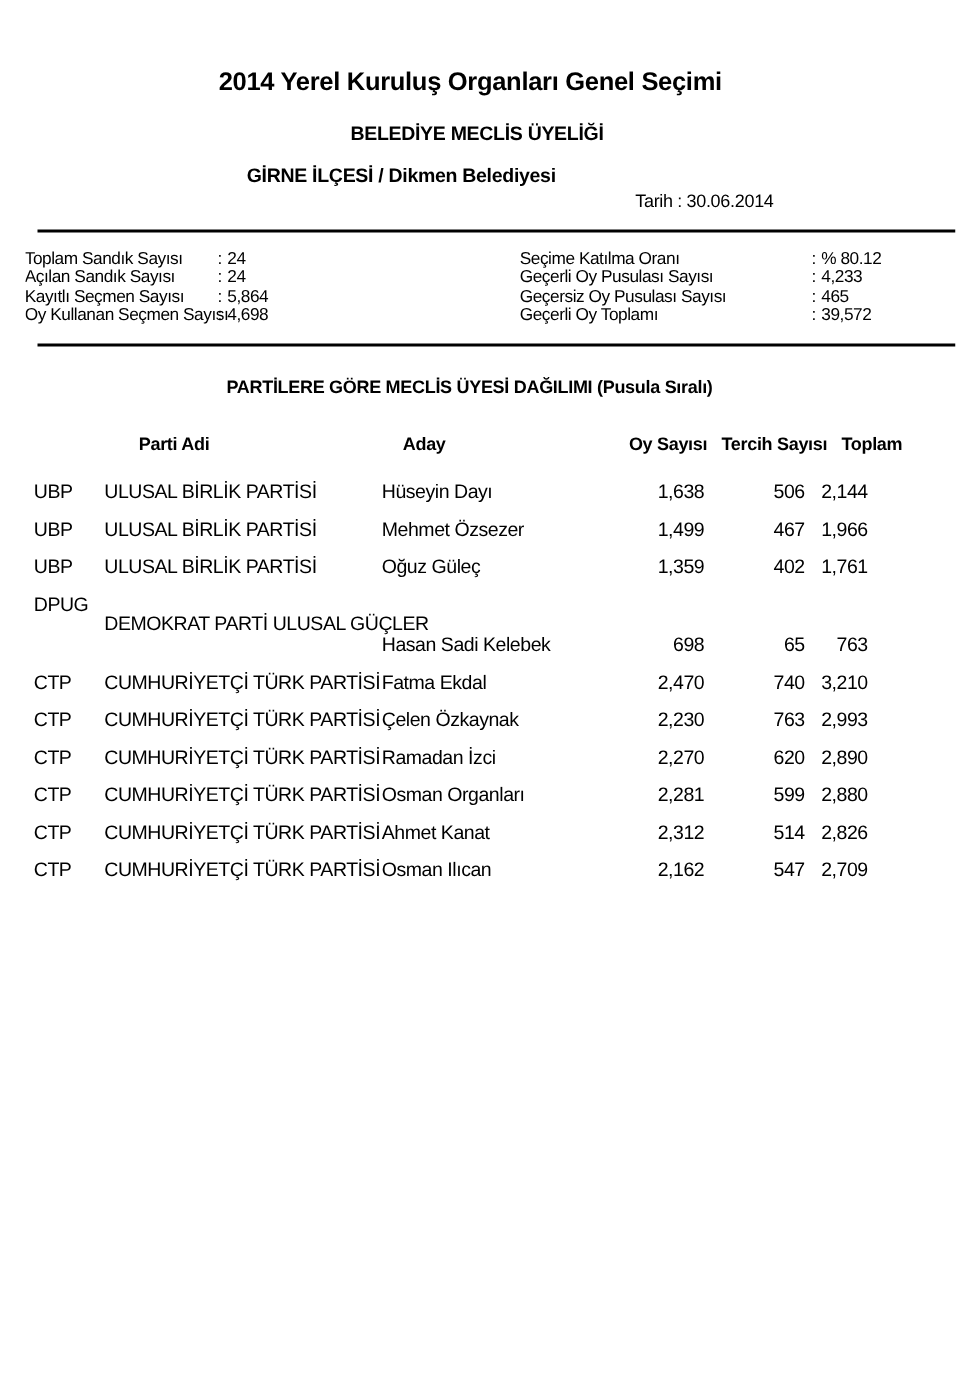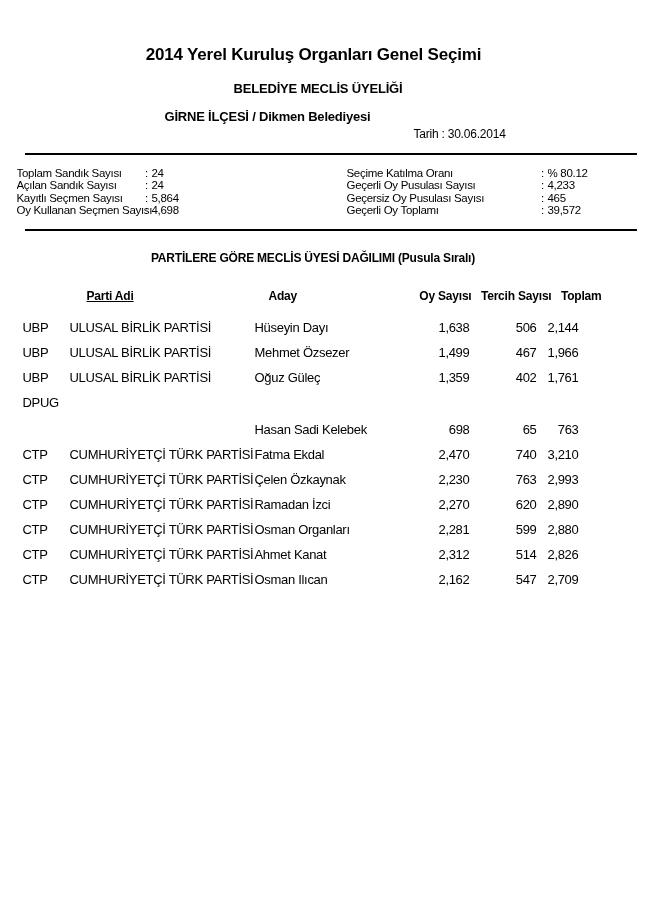--- a/index.html
+++ b/index.html
@@ -8,42 +8,42 @@
     background:#ffffff; color:#000000;
     font-family:"Liberation Sans", sans-serif;
     letter-spacing:-0.2px;
     overflow:hidden;
   }
   .abs { position:absolute; white-space:nowrap; }
 
   .title      { top:33px;  left:0; right:26px; text-align:center; font-size:17px; font-weight:bold; }
   .subtitle   { top:69px;  left:0; right:17px; text-align:center; font-size:13px; font-weight:bold; }
   .district   { top:97px;  left:148px; font-size:13px; font-weight:bold; }
-  .date-line  { top:115px; left:397px; font-size:12px; }
+  .date-line  { top:115px; left:407px; font-size:12px; }
   .sep        { padding:0 3px; }
 
   .rule { position:absolute; left:8px; right:0; height:2px; background:#000; }
   .rule-top    { top:141px; }
   .rule-bottom { top:217px; }
 
   .summary { position:absolute; top:155px; font-size:11.5px; letter-spacing:-0.3px; }
   .summary-left  { left:0; }
   .summary-right { left:330px; }
   .sum-line  { display:flex; line-height:12.4px; }
   .sum-label { white-space:nowrap; }
   .summary-left  .sum-label { width:125px; }
   .summary-right .sum-label { width:191px; }
   .sum-sep   { width:10px; text-align:center; }
   .sum-value { white-space:nowrap; }
 
   .section-title { top:239px; left:0; right:59px; text-align:center; font-size:12px; font-weight:bold;padding-left:32px; }
 
   .thead { position:absolute; top:277px; left:0; right:0; height:16px; font-size:12px; font-weight:bold; }
   .thead span { position:absolute; white-space:nowrap; }
-  .h-party { left:70px;text-decoration:underline; }
+  .h-party { left:76px; }
   .h-cand  { left:252px; }
   .h-votes { left:355px; width:100px; text-align:right; }
   .h-pref  { left:455px; width:80px;  text-align:right; }
   .h-total { left:495px; width:90px;  text-align:right; }
 
   .tbody { position:absolute; top:308px; left:0; right:0; font-size:13px; letter-spacing:-0.3px; }
   .row { position:relative; height:25px; }
   .row span { position:absolute; top:1px; line-height:14px; white-space:nowrap; }
   .c-abbr  { left:6px; }
   .c-party { left:53px; }
@@ -156,20 +156,21 @@
     <span class="c-abbr">UBP</span>
     <span class="c-party">ULUSAL BİRLİK PARTİSİ</span>
     <span class="c-cand">Oğuz Güleç</span>
     <span class="c-votes">1,359</span>
     <span class="c-pref">402</span>
     <span class="c-total">1,761</span>
   </div>
 
   <div class="row stacked">
     <span class="c-abbr">DPUG</span>
+    <span class="c-party">DEMOKRAT PARTİ ULUSAL GÜÇLER</span>
     <span class="c-cand">Hasan Sadi Kelebek</span>
     <span class="c-votes">698</span>
     <span class="c-pref">65</span>
     <span class="c-total">763</span>
   </div>
 
   <div class="row">
     <span class="c-abbr">CTP</span>
     <span class="c-party">CUMHURİYETÇİ TÜRK PARTİSİ</span>
     <span class="c-cand">Fatma Ekdal</span>

